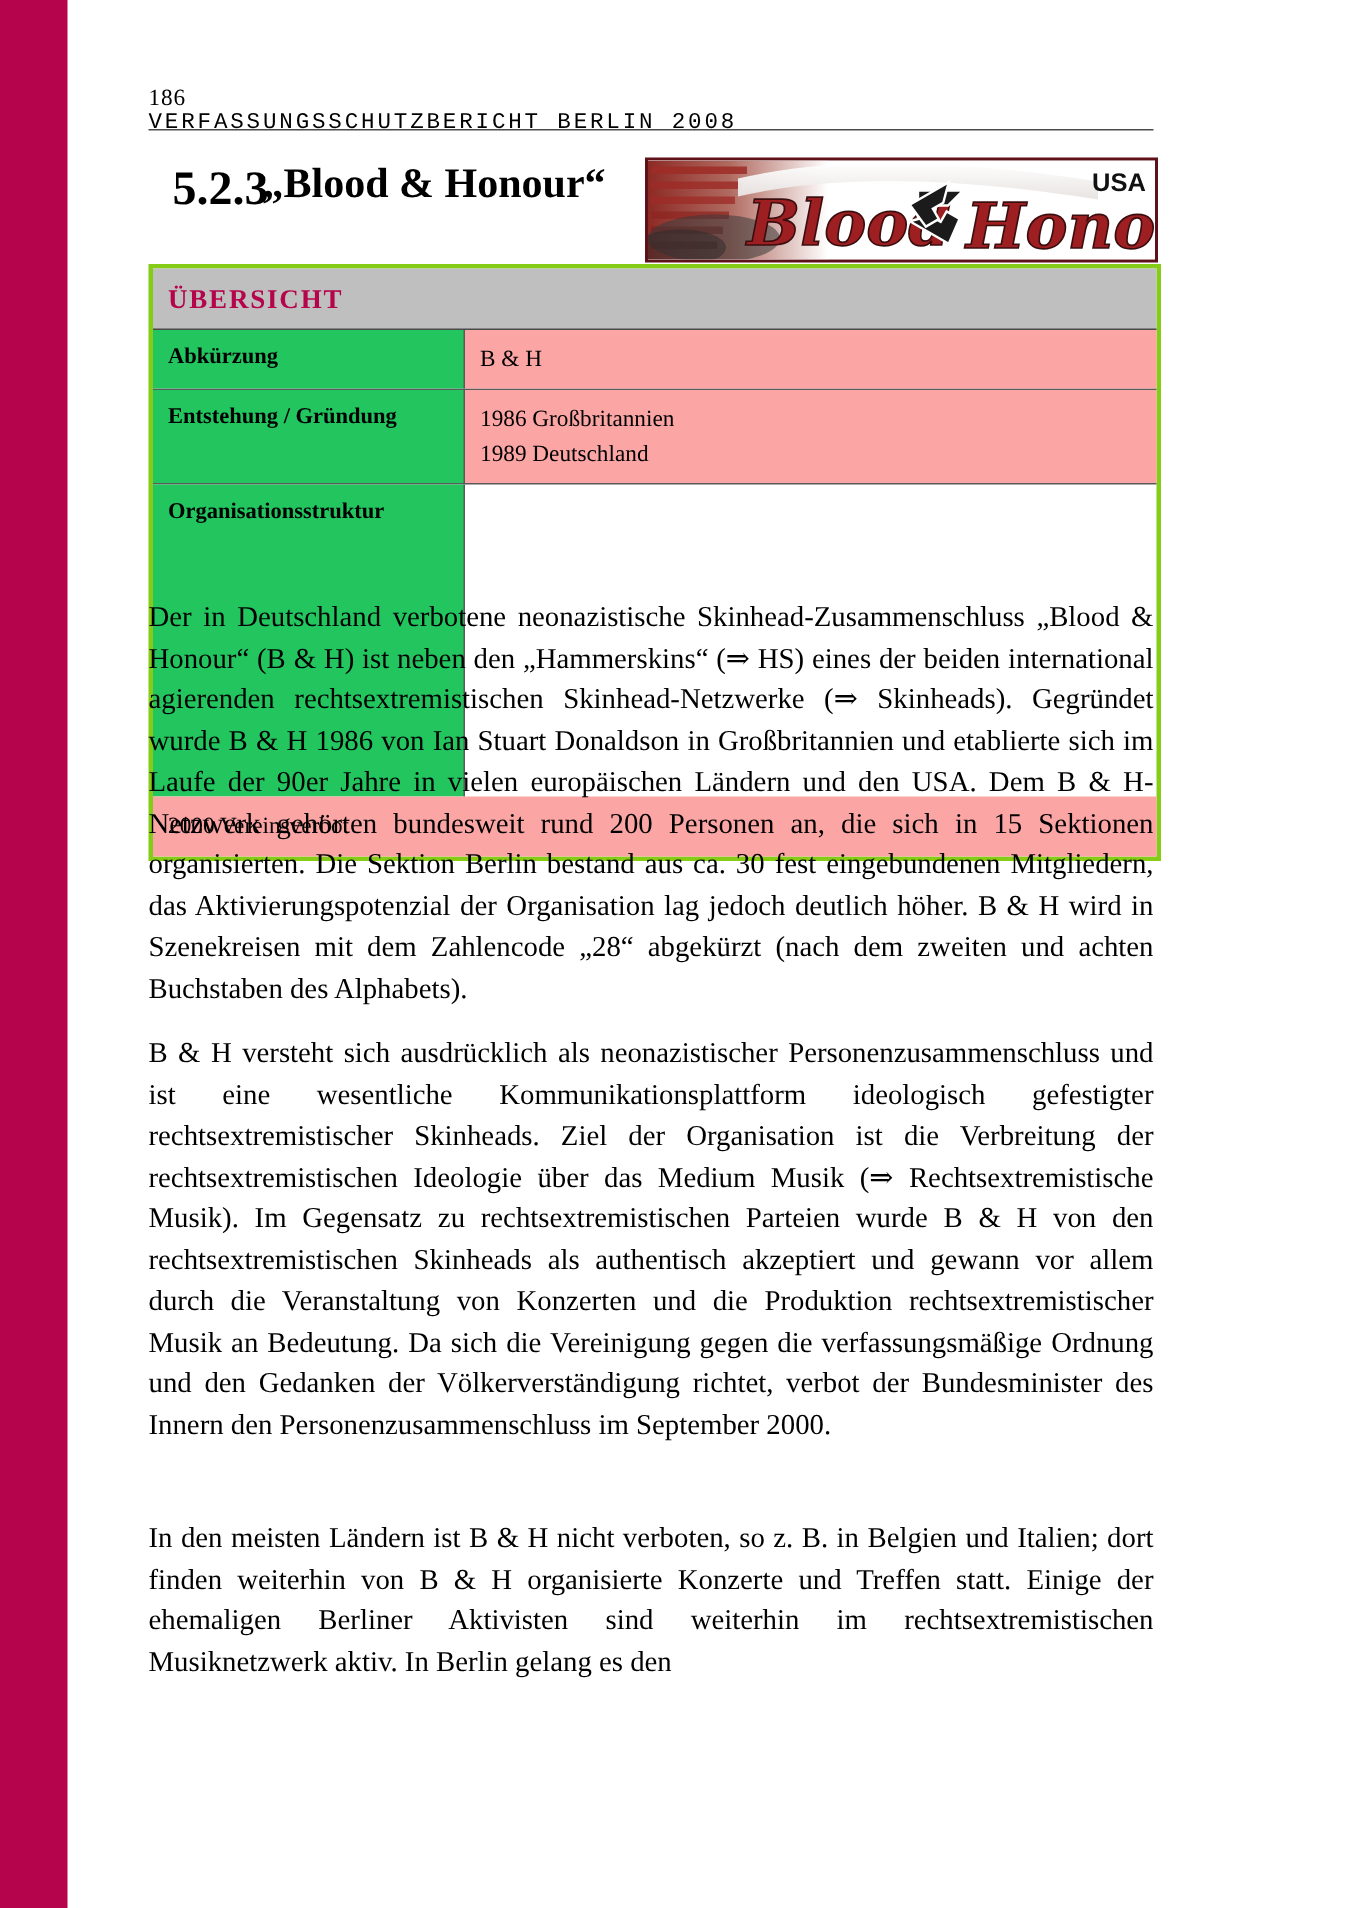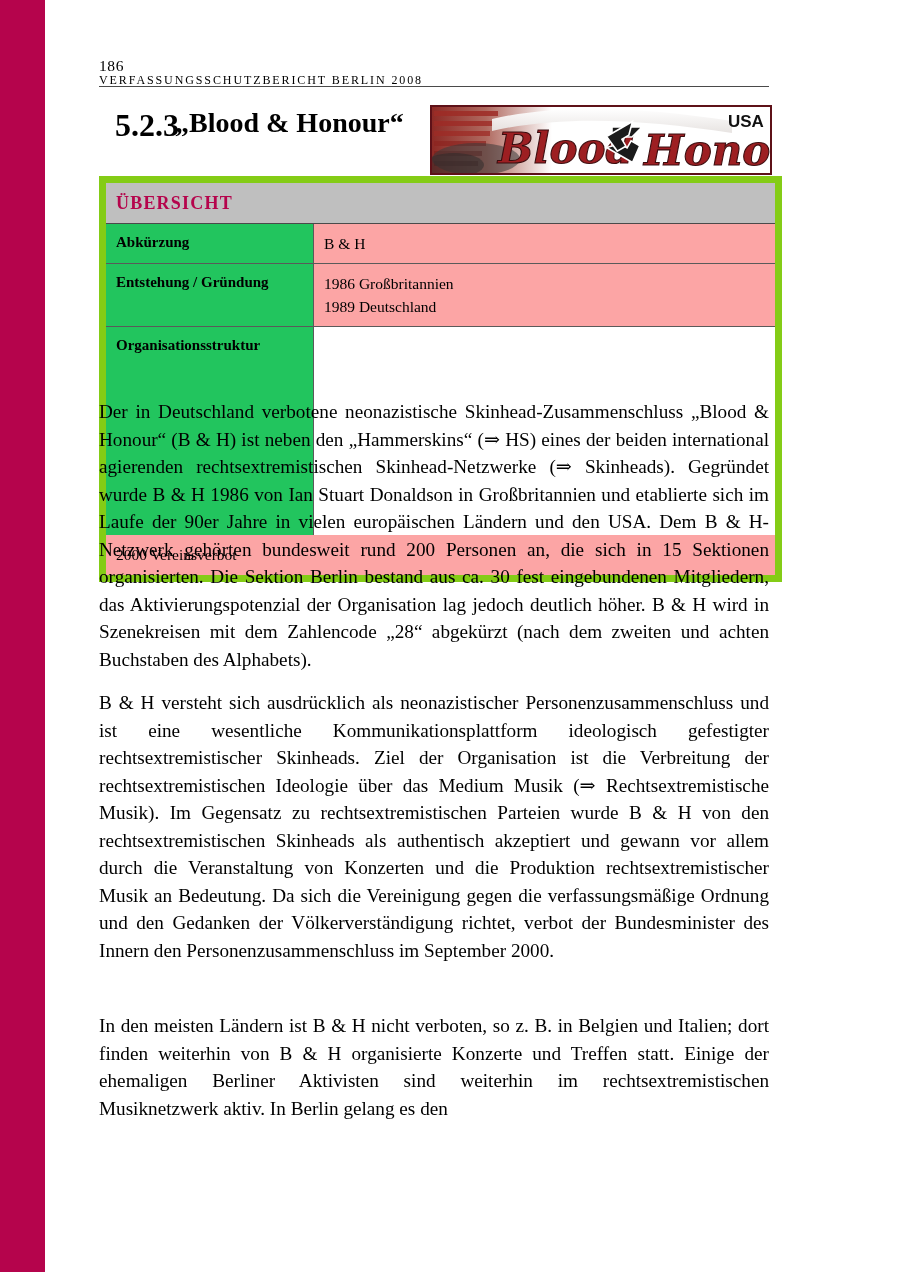--- a/index.html
+++ b/index.html
@@ -47,24 +47,25 @@
     align-items: flex-start;
     justify-content: space-between;
     flex-direction: column;
   }
   .folio {
     font-size: 15.5px;
     letter-spacing: 0.6px;
     line-height: 1;
   }
   .head-title {
-    font-size: 12px;
+    font-size: 15px;
     letter-spacing: 1.9px;
     line-height: 1;
     white-space: nowrap;
+    font-family: Liberation Mono, monospace;
   }
 
   
   .head-row {
     position: absolute;
     left: 0;
     top: 100px;
     width: 670px;
     height: 72px;
   }
@@ -99,21 +100,21 @@
     overflow: hidden;
   }
   .logo svg { display: block; width: 100%; height: 100%; }
 
   
   .table {
     position: absolute;
     left: 0;
     top: 176px;
     width: 669px;
-    border: 7px solid #84cc16;
+    border: 3px solid #84cc16;
     border-collapse: collapse;
   }
   .tbl-head {
     height: 40px;
     background: #bfbfbf;
     border-bottom: 1.6px solid #4a4a4a;
     display: flex;
     align-items: center;
   }
   .tbl-head-label {

